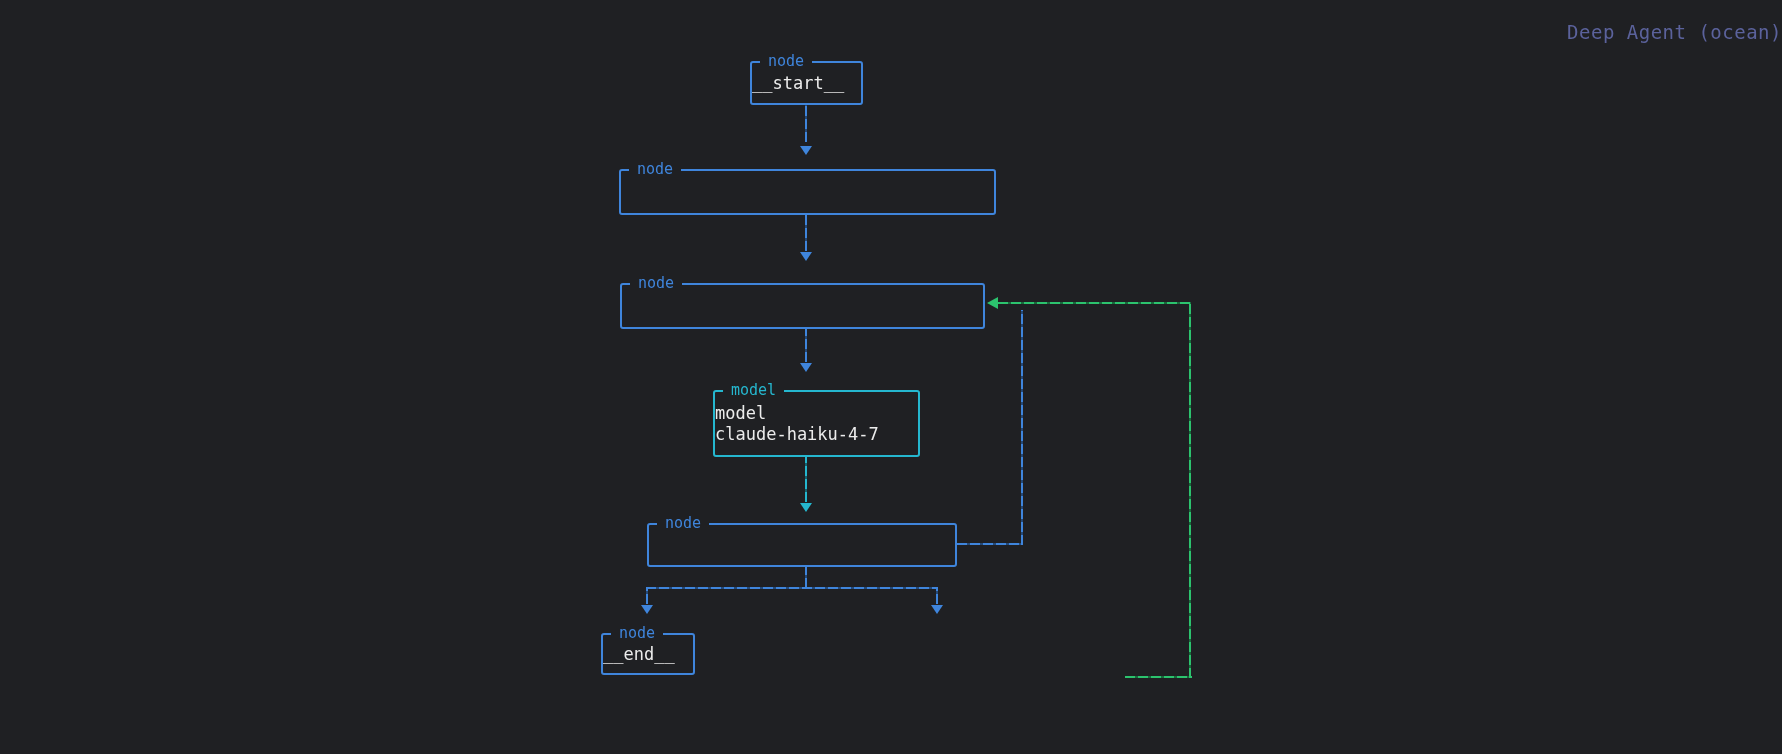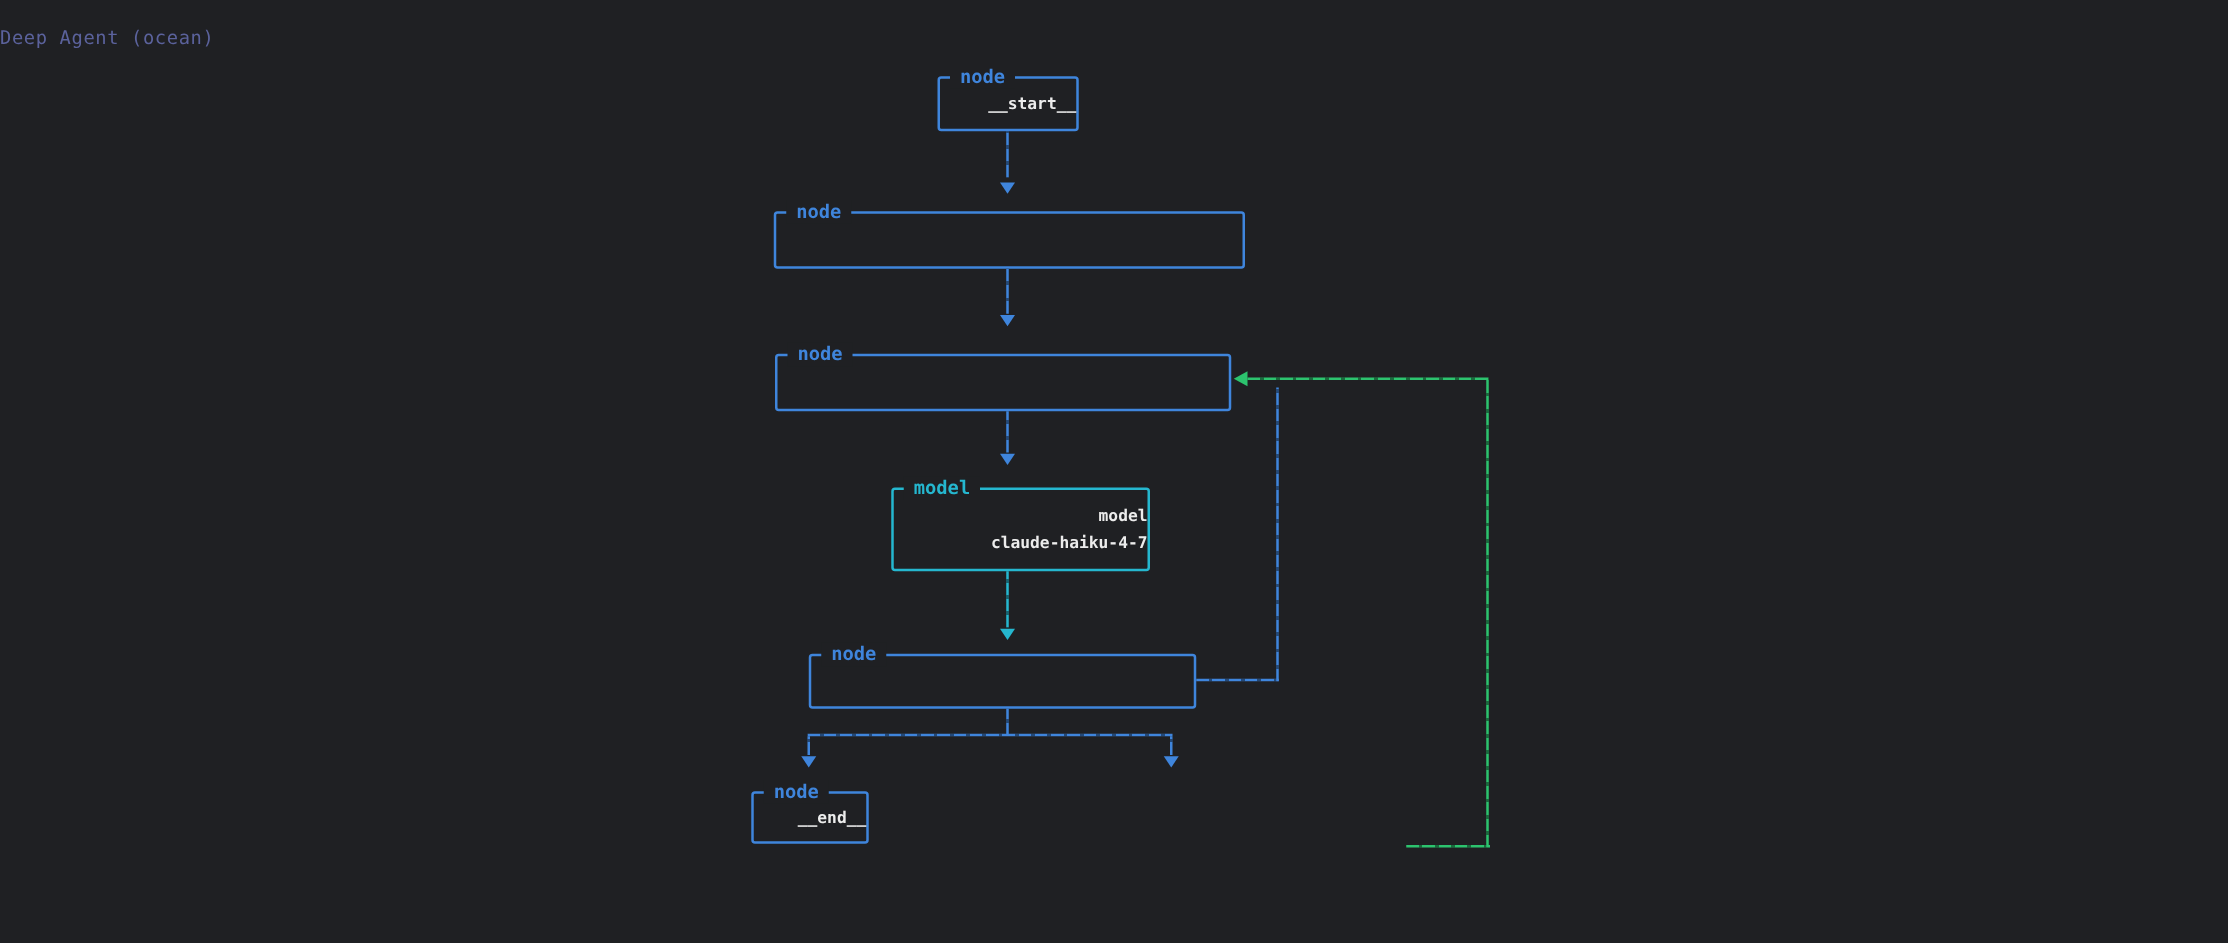--- a/index.html
+++ b/index.html
@@ -10,53 +10,52 @@
   .canvas {
     position: relative;
     width: 1782px;
     height: 754px;
     background: var(--background, #1f2023);
     overflow: hidden;
   }
   .title {
     position: absolute;
     top: 21px; left: 0; right: 0;
-    text-align: left;
-    font-size: 15px;
+    text-align: right;
+    font-size: 19px;
     letter-spacing: 0.5px;
     color: var(--title, #5b629c);
   }
   
   .box {
     position: absolute;
     border: 2px solid var(--col);
     border-radius: 3px;
     background: var(--background, #1f2023);
     display: flex;
     flex-direction: column;
     justify-content: center;
-    align-items: flex-end;
+    align-items: flex-start;
     box-sizing: border-box;
-    font-weight: bold;
   }
   .box.node  { --col: var(--node-blue,  #3f85dc); }
   .box.model { --col: var(--model-teal, #25b7cf); }
   .box.tool  { --col: var(--tool-green, #2cc36e); }
   .box .tag {
     position: absolute;
     top: -11px; left: 8px;
     background: var(--background, #1f2023);
     padding: 0 8px;
     color: var(--col);
     font-size: 15px;
     line-height: 19px;
     white-space: pre;
   }
   .box .line {
-    font-size: 13px;
+    font-size: 17px;
     line-height: 21px;
     color: var(--text, #ececec);
     white-space: pre;
   }
   
   .edge { position: absolute; --col: var(--node-blue, #3f85dc); }
   .edge.c-teal  { --col: var(--model-teal, #25b7cf); }
   .edge.c-green { --col: var(--tool-green, #2cc36e); }
   .edge.v {
     width: 2px;

